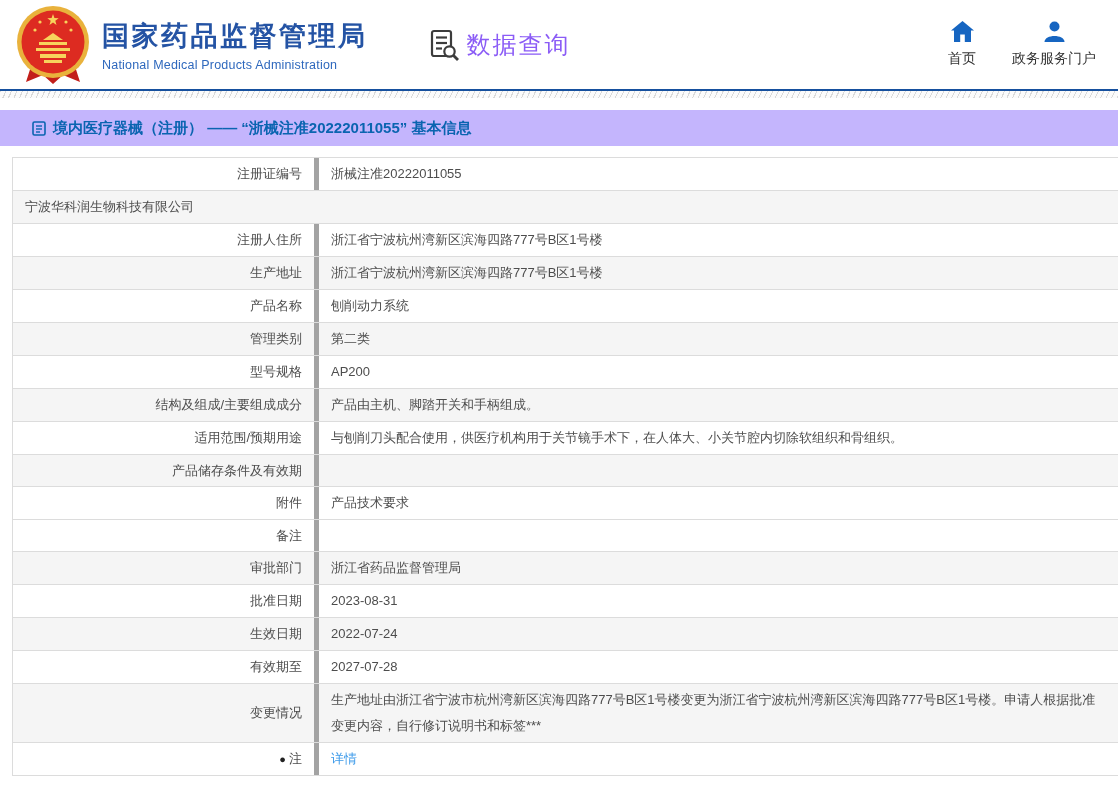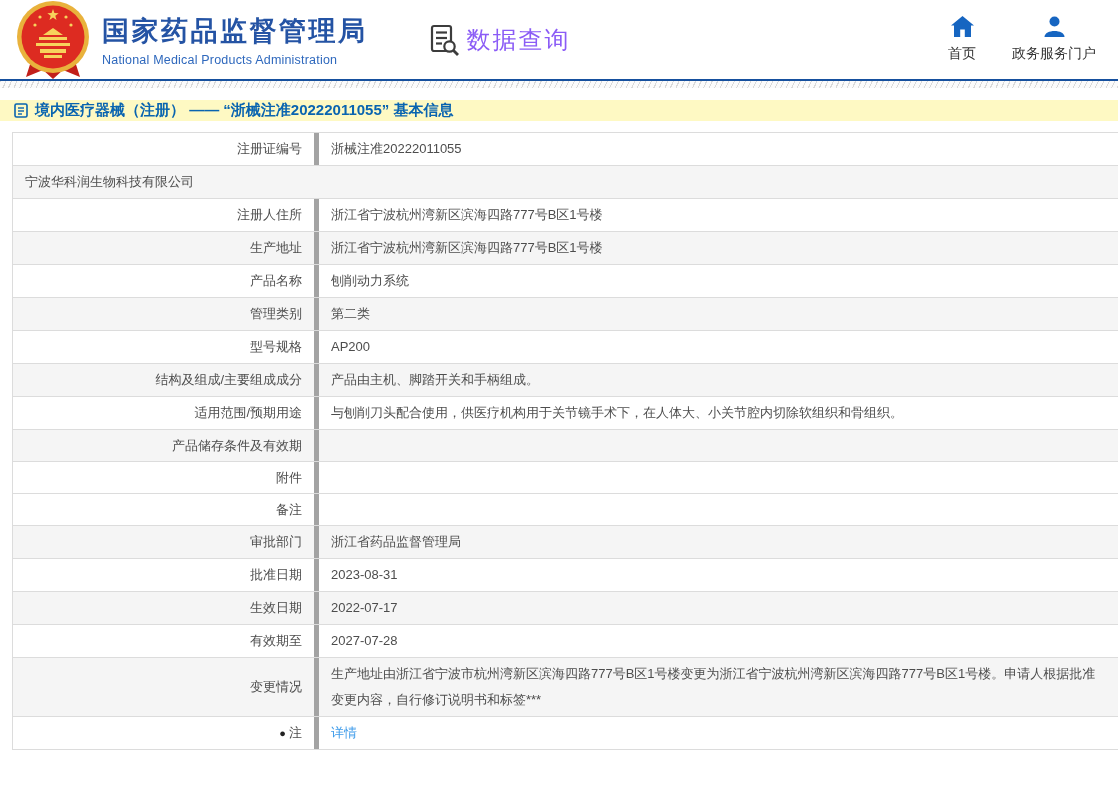--- a/index.html
+++ b/index.html
@@ -6,21 +6,21 @@
   html,body { margin:0; padding:0; }
   body {
     width:1118px; height:803px; overflow:hidden;
     background:#fff;
     font-family:"Liberation Sans","DejaVu Sans",sans-serif;
     color:#4d4d4d;
   }
 
   
   .site-header {
-    height:79px; display:flex; align-items:center;
+    height:89px; display:flex; align-items:center;
     padding:0 22px 0 14px; background:#fff;
   }
   .logo { display:flex; align-items:center; gap:10px; cursor:pointer; }
   .logo-text { display:flex; flex-direction:column; }
   .logo-cn { font-size:27px; font-weight:bold; color:#2453a4; letter-spacing:2.5px; }
   .logo-en { font-size:12.5px; color:#2e68bd; margin-top:4px; letter-spacing:0.2px; }
   .data-query { display:flex; align-items:center; gap:7px; margin-left:62px;
     color:#8b5cf6; font-size:24px; letter-spacing:2px; cursor:pointer; }
   .top-nav { margin-left:auto; display:flex; gap:36px; }
   .nav-item { display:flex; flex-direction:column; align-items:center; gap:8px;
@@ -28,22 +28,22 @@
 
   
   .blue-line { height:2px; background:#16509e; }
   .stripe-band {
     height:7px;
     background:repeating-linear-gradient(115deg,#d9d9d9 0 1px,#fbfbfb 1px 5px);
   }
 
   
   .title-bar {
-    margin-top:12px; height:21px; background:#fef9c3;
-    display:flex; align-items:center; gap:7px; padding:0 14px;
+    margin-top:12px; height:36px; background:#c4b5fd;
+    display:flex; align-items:center; gap:7px; padding:0 32px;
     color:#0a64b0; font-size:15px; font-weight:600;
   }
   .doc-icon { flex:0 0 auto; display:inline-flex; }
 
   
   .info-table { margin:11px 0 0 12px; border-top:1px solid #dcdcdc; border-left:1px solid #dcdcdc; }
   .t-row { display:flex; min-height:32px; background:#fff; border-bottom:1px solid #dcdcdc; }
   .t-row.alt { background:#f5f5f5; }
   .t-label {
     width:306px; flex:0 0 306px; border-right:5px solid #a3a3a3;
@@ -203,20 +203,23 @@
         <span>产品储存条件及有效期</span>
       </div>
       <div class="t-value">
         <span class="inner"></span>
       </div>
     </div>
     <div class="t-row">
       <div class="t-label">
         <span>附件</span>
       </div>
+      <div class="t-value">
+        <span class="inner">产品技术要求</span>
+      </div>
     </div>
     <div class="t-row">
       <div class="t-label">
         <span>备注</span>
       </div>
       <div class="t-value">
         <span class="inner"></span>
       </div>
     </div>
     <div class="t-row alt">
@@ -233,21 +236,21 @@
       </div>
       <div class="t-value">
         <span class="inner">2023-08-31</span>
       </div>
     </div>
     <div class="t-row alt">
       <div class="t-label">
         <span>生效日期</span>
       </div>
       <div class="t-value">
-        <span class="inner">2022-07-17</span>
+        <span class="inner">2022-07-24</span>
       </div>
     </div>
     <div class="t-row">
       <div class="t-label">
         <span>有效期至</span>
       </div>
       <div class="t-value">
         <span class="inner">2027-07-28</span>
       </div>
     </div>

